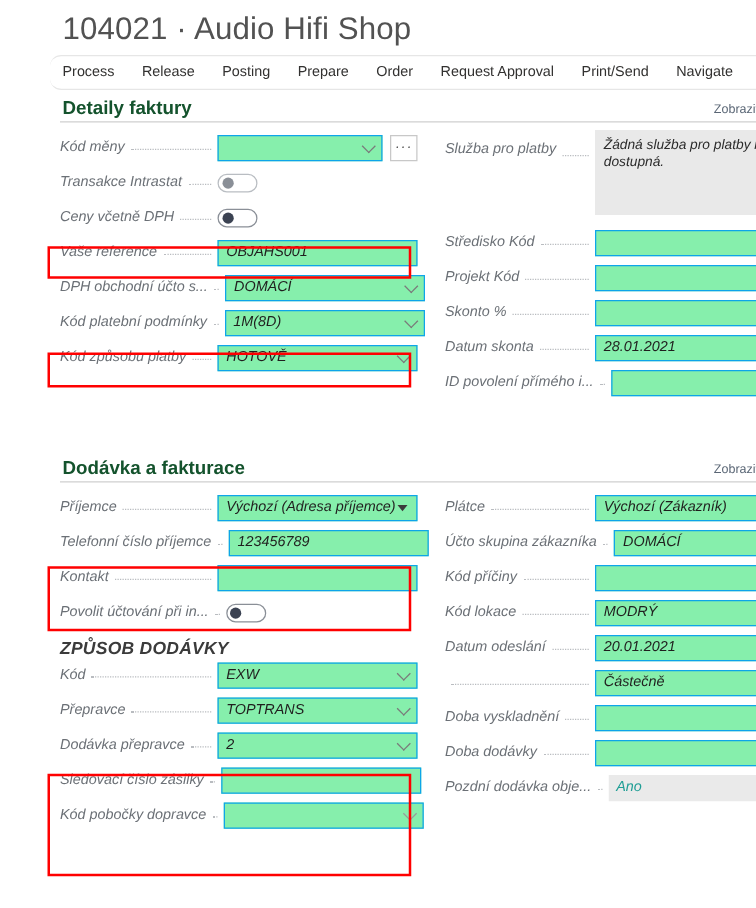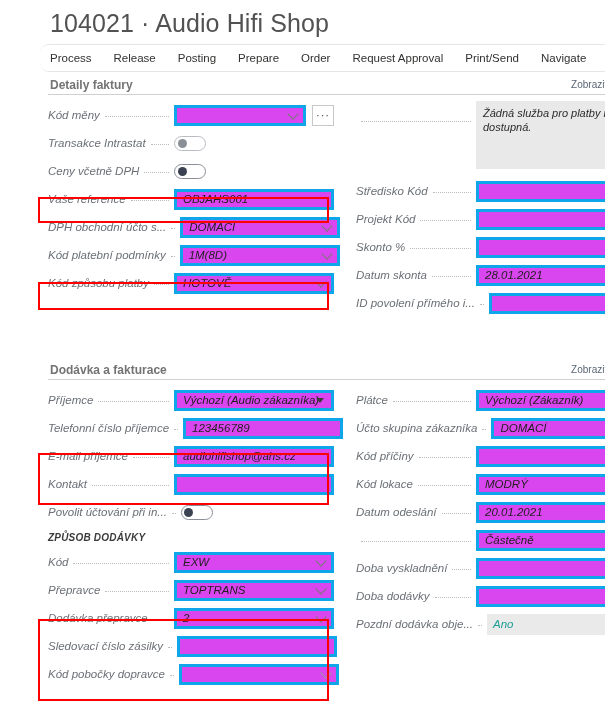--- a/index.html
+++ b/index.html
@@ -58,23 +58,23 @@
 
   
   .section { position: relative; }
   .section-head {
     display: flex;
     align-items: flex-end;
     justify-content: space-between;
     padding: 0 10px 2px 10px;
   }
   .section-title {
-    font-size: 12px;
+    font-size: 15px;
     font-weight: bold;
-    color: #737373;
+    color: #14532d;
   }
   .show-less {
     font-size: 10px;
     color: #5a6675;
     cursor: pointer;
     padding-bottom: 2px;
   }
   .section-rule {
     height: 1px;
     background: #d0d0d0;
@@ -110,22 +110,22 @@
     min-width: 4px;
   }
   .field.tall .dots { margin-bottom: 0; align-self: flex-start; margin-top: 12px; }
 
   
   .ctl { flex: 0 0 auto; }
 
   .inp {
     width: 160px;
     height: 21px;
-    border: 3px solid #0ea5e9;
-    background: #d946ef;
+    border: 1px solid #0ea5e9;
+    background: #86efac;
     font-size: 11.5px;
     color: #201f1e;
     padding: 0 6px;
     display: flex;
     align-items: center;
     position: relative;
     white-space: nowrap;
     overflow: hidden;
   }
   .inp.num { justify-content: flex-end; padding-right: 8px; }
@@ -227,21 +227,21 @@
     margin-top: -4.5px;
     width: 9px; height: 9px;
     border-radius: 50%;
     background: #3b4252;
   }
   .tog.off { border-color: #b9bdc2; }
   .tog.off .knob { background: #8a8f97; }
 
   
   .group-head {
-    font-size: 10px;
+    font-size: 14px;
     font-weight: bold;
     color: #3b3b3b;
     letter-spacing: .2px;
     padding: 6px 0 3px 0;
     height: 22px;
   }
 
   
   .hl {
     position: absolute;
@@ -355,20 +355,21 @@
               <span class="chev"></span>
             </div>
           </div>
         </div>
 
       </div>
 
       <div class="col right">
 
         <div class="field tall">
+          <div class="lbl">Služba pro platby</div>
           <div class="dots"></div>
           <div class="ctl">
             <div class="inp box-ro">
               <span>Žádná služba pro platby není dostupná.</span>
             </div>
           </div>
         </div>
 
         <div class="field">
           <div class="lbl">Středisko Kód</div>
@@ -436,45 +437,36 @@
 
     <div class="cols" style="margin-top:6px;">
 
       <div class="col">
 
         <div class="field">
           <div class="lbl">Příjemce</div>
           <div class="dots"></div>
           <div class="ctl">
             <div class="inp">
-              <span>Výchozí (Audio zákazníka)</span>
+              <span>Výchozí (Adresa příjemce)</span>
               <span class="tri"></span>
             </div>
           </div>
         </div>
 
         <div class="field">
           <div class="lbl">Telefonní číslo příjemce</div>
           <div class="dots"></div>
           <div class="ctl">
             <div class="inp">
               <span>123456789</span>
             </div>
           </div>
         </div>
 
-        <div class="field">
-          <div class="lbl">E-mail příjemce</div>
-          <div class="dots"></div>
-          <div class="ctl">
-            <div class="inp">
-              <span>audiohifishop@ahs.cz</span>
-            </div>
-          </div>
-        </div>
 
         <div class="field">
           <div class="lbl">Kontakt</div>
           <div class="dots"></div>
           <div class="ctl">
             <div class="inp">
               <span></span>
             </div>
           </div>
         </div>

